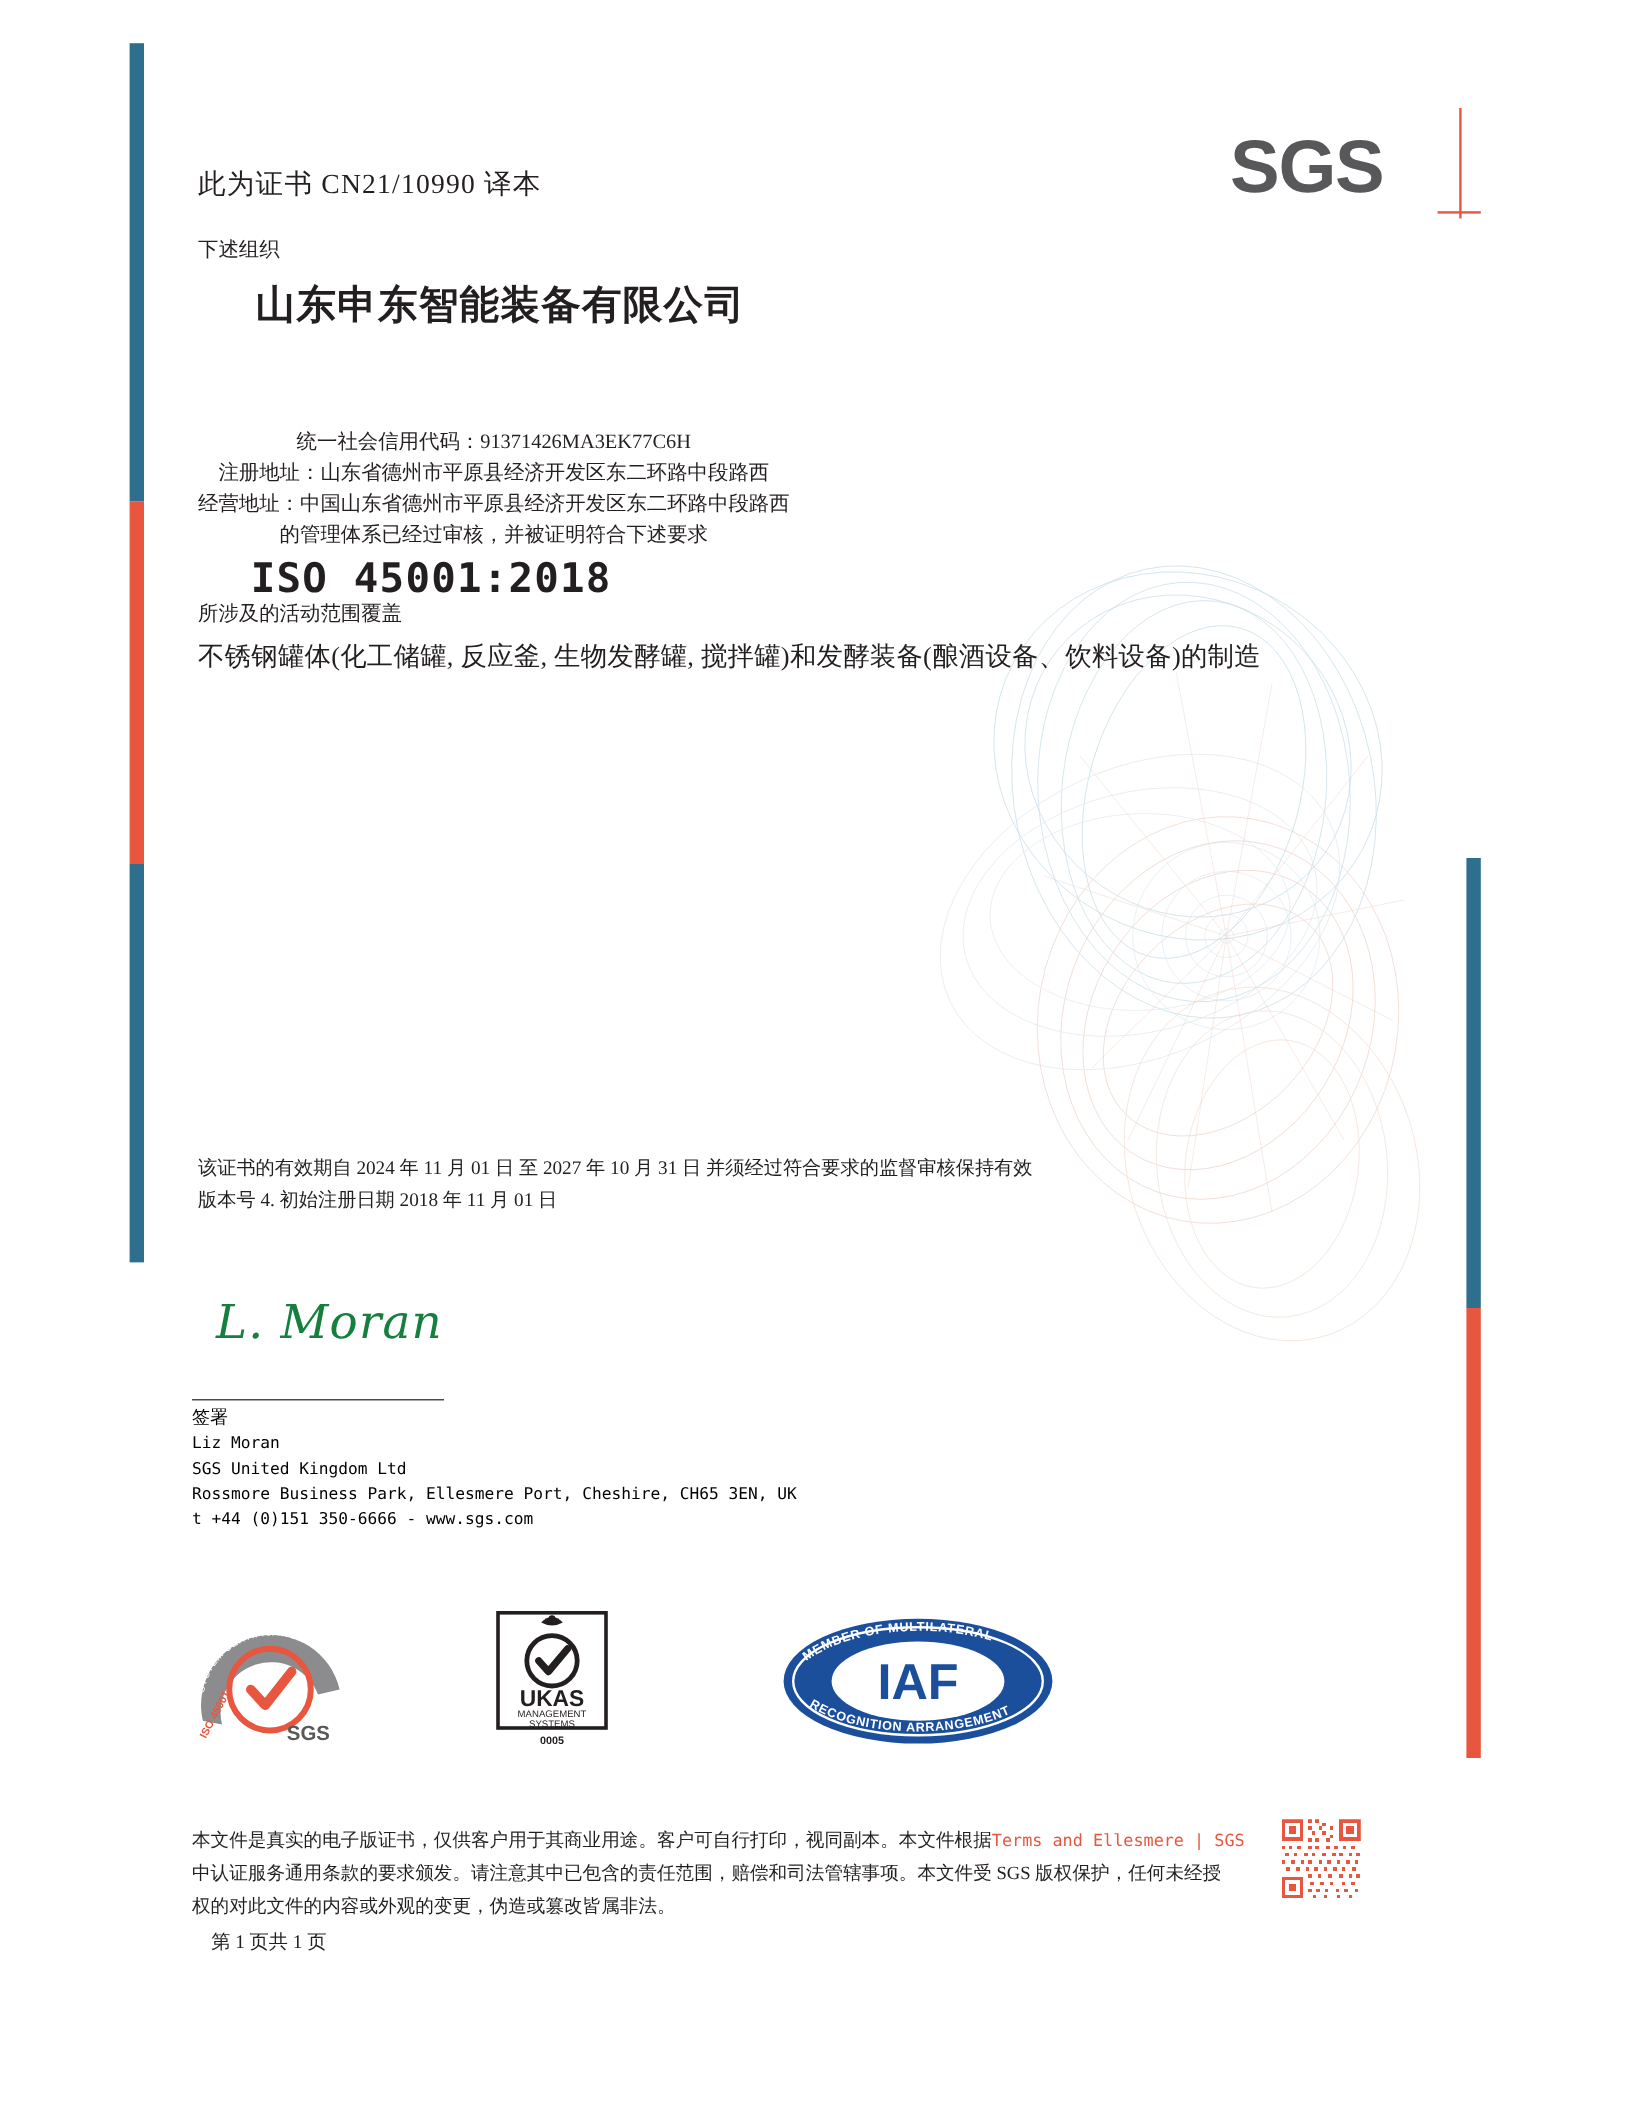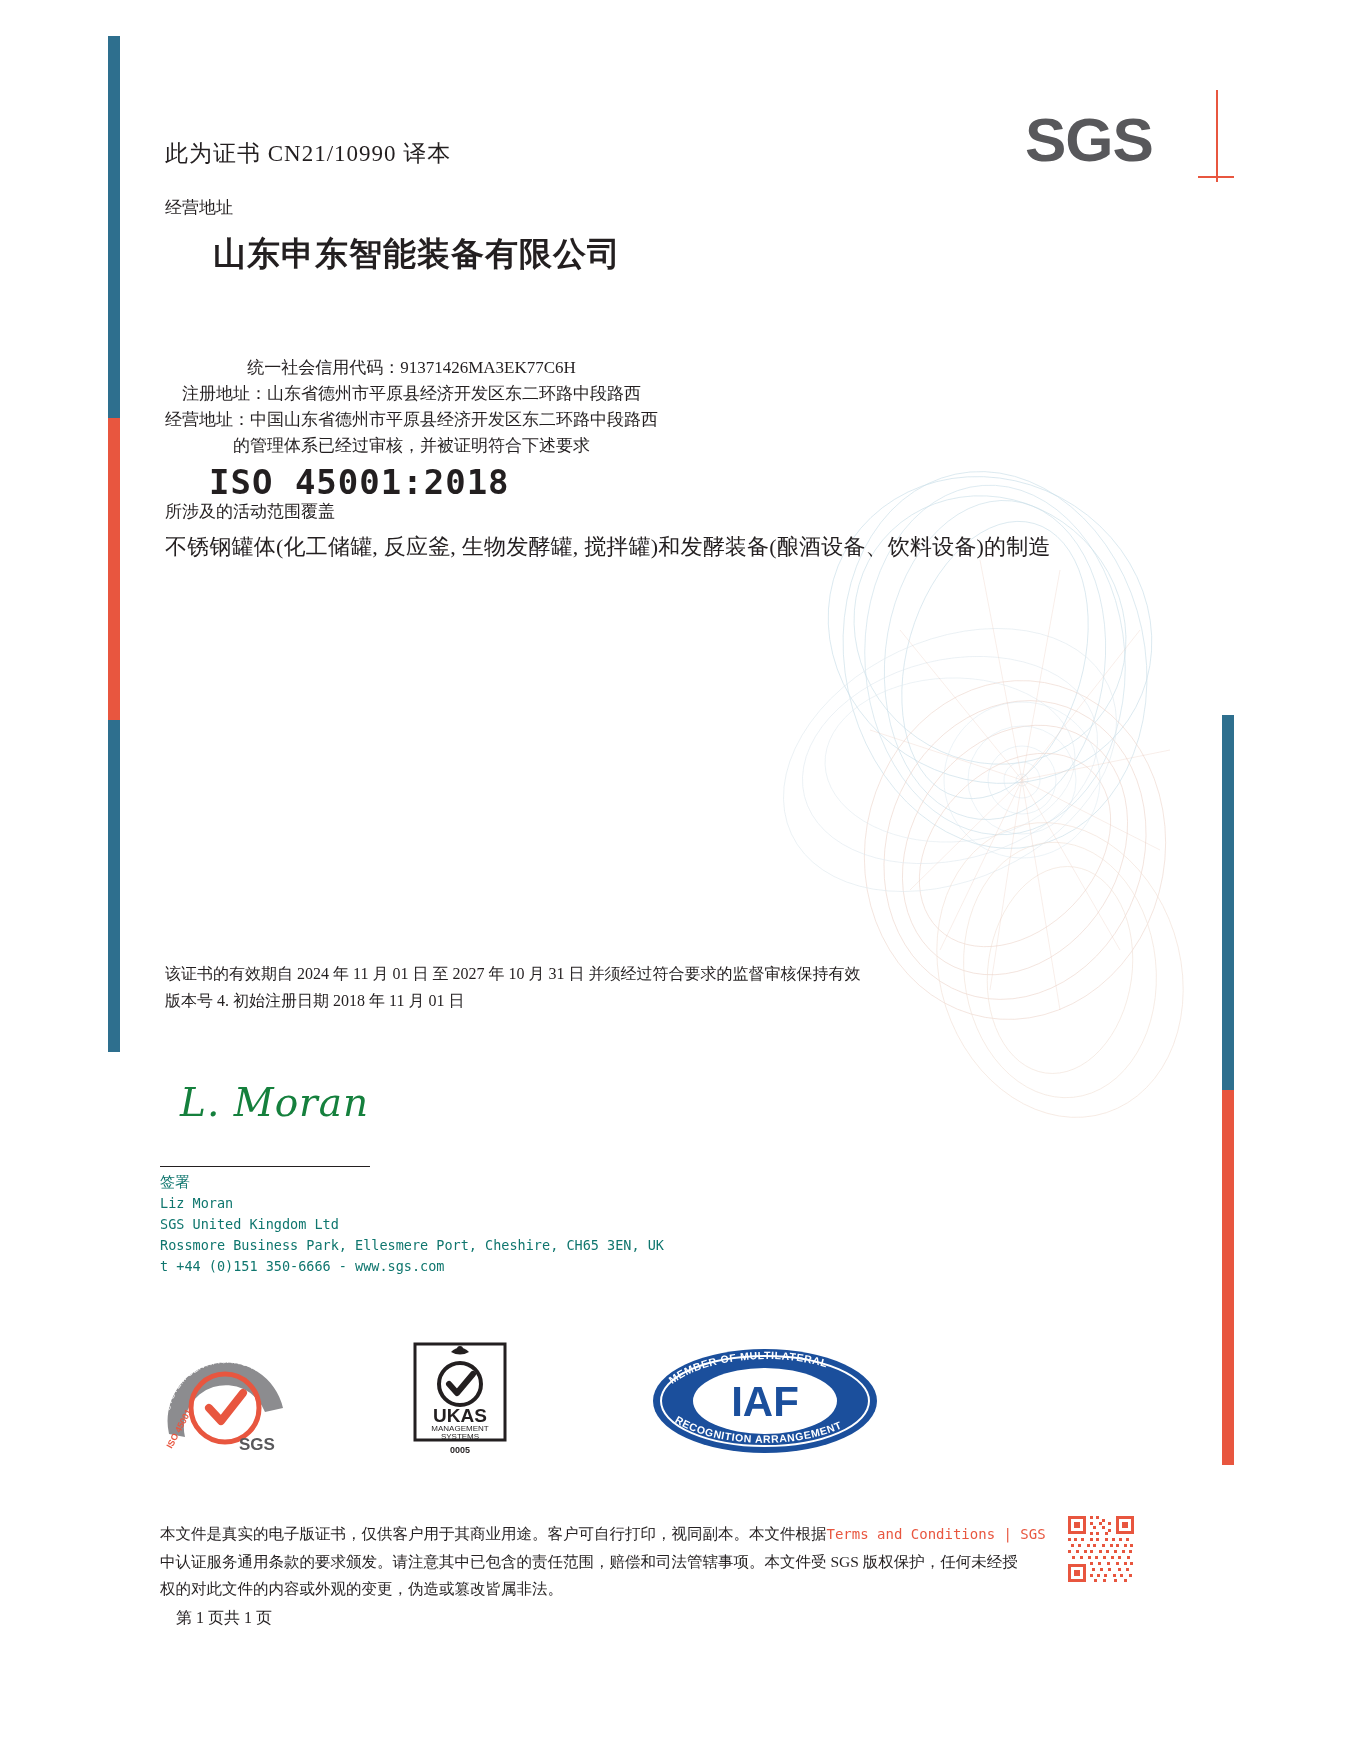--- a/index.html
+++ b/index.html
@@ -147,21 +147,21 @@
     height: 1px;
     background: #231f20;
   }
   #sig-block {
     position: absolute;
     left: 160px;
     top: 1172px;
     font-family: "DejaVu Sans Mono", monospace;
     font-size: 13.5px;
     line-height: 21px;
-    color: #0f766e;
+    color: #000000;
   }
   #sig-block .cn { font-family: "Liberation Serif", serif; font-size: 15px; }
 
   
   #marks {
     position: absolute;
     left: 155px;
     top: 1338px;
     width: 760px;
     height: 130px;
@@ -269,21 +269,21 @@
         <path d="M262 450 L300 240"></path>
           <path d="M262 450 L220 230"></path>
         <path d="M262 450 L140 300"></path>
           <path d="M262 450 L110 400"></path>
       </g>
     </g>
     <rect x="0" y="0" width="460" height="830" fill="url(#gfade)"></rect>
   </svg>
 
   <div class="content" id="translation-note">此为证书 CN21/10990 译本</div>
-  <div class="content" id="org-intro">经营地址</div>
+  <div class="content" id="org-intro">下述组织</div>
   <div class="content" id="org-name">山东申东智能装备有限公司</div>
 
   <div class="content" id="details">
     <div>统一社会信用代码：91371426MA3EK77C6H</div>
     <div>注册地址：山东省德州市平原县经济开发区东二环路中段路西</div>
     <div>经营地址：中国山东省德州市平原县经济开发区东二环路中段路西</div>
     <div>的管理体系已经过审核，并被证明符合下述要求</div>
   </div>
 
   <div class="content" id="standard">ISO 45001:2018</div>
@@ -347,21 +347,21 @@
         <textPath href="#iafTop" startOffset="11%">MEMBER OF MULTILATERAL</textPath>
       </text>
       <text font-family="Liberation Sans, sans-serif" font-size="10.5" font-weight="bold" fill="#ffffff" letter-spacing="0.6">
         <textPath href="#iafBottom" startOffset="9%">RECOGNITION ARRANGEMENT</textPath>
       </text>
     </svg>
   </div>
 
   <div id="footer">
     <div>
-      <span>本文件是真实的电子版证书，仅供客户用于其商业用途。客户可自行打印，视同副本。本文件根据</span><span class="tc-link">Terms and Conditions | SGS</span>
+      <span>本文件是真实的电子版证书，仅供客户用于其商业用途。客户可自行打印，视同副本。本文件根据</span><span class="tc-link">Terms and Ellesmere | SGS</span>
     </div>
     <div>中认证服务通用条款的要求颁发。请注意其中已包含的责任范围，赔偿和司法管辖事项。本文件受 SGS 版权保护，任何未经授</div>
     <div>权的对此文件的内容或外观的变更，伪造或篡改皆属非法。</div>
   </div>
 
   <svg id="qr" viewBox="0 0 33 33" shape-rendering="crispEdges">
     <rect width="33" height="33" fill="#ffffff"></rect>
     <g fill="#e8563f">
       <rect x="0" y="0" width="9" height="9"></rect>
         <rect x="1.5" y="1.5" width="6" height="6" fill="#ffffff"></rect>

